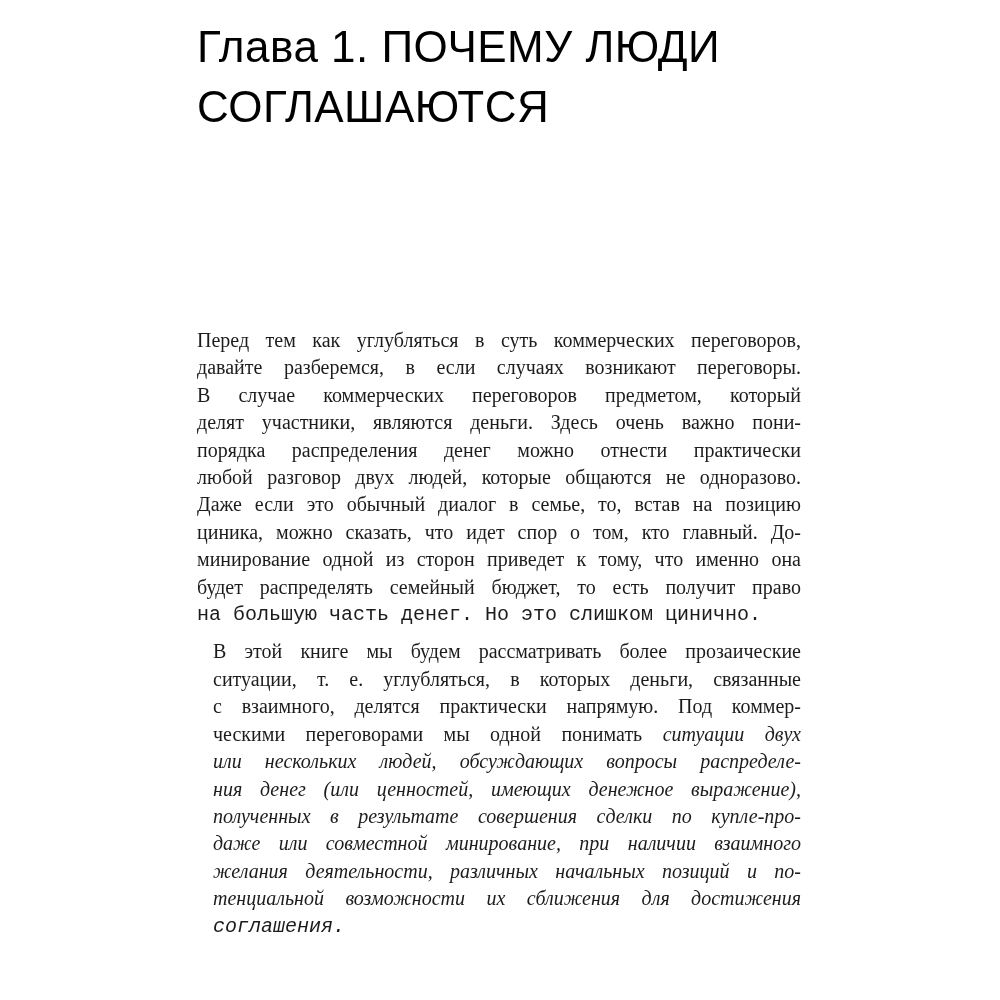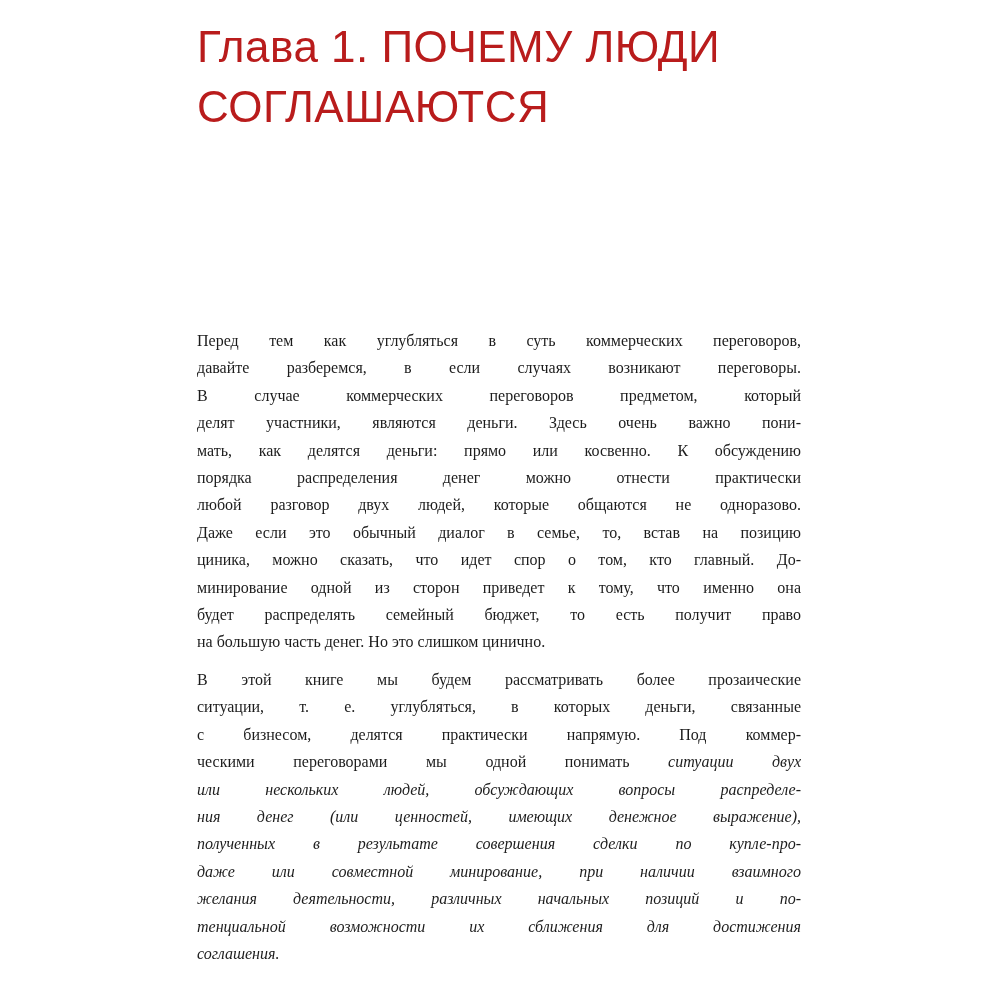--- a/index.html
+++ b/index.html
@@ -18,75 +18,76 @@
     position: absolute;
     left: 197px;
     top: 17px;
     width: 640px;
     margin: 0;
     font-family: "Liberation Sans", sans-serif;
     font-weight: 300;
     font-size: 44px;
     line-height: 60px;
     letter-spacing: 0.5px;
-    color: #b91c1c;
+    color: #000000;
   }
   .body-text {
     position: absolute;
     left: 197px;
     top: 327px;
     width: 604px;
     font-family: "Liberation Serif", serif;
-    font-size: 16px;
+    font-size: 20px;
     line-height: 27.4px;
     color: #1c1c1c;
   }
   .paragraph + .paragraph {
     margin-top: 10px;
+    margin-left: 16px;
   }
   .line {
     text-align: justify;
     text-align-last: justify;
   }
   .line.last {
     text-align: left;
     text-align-last: left;
+    font-family: Liberation Mono, monospace;
   }
   .seg.italic {
     font-style: italic;
     text-align: center;
   }
 </style>
 </head>
 <body>
 
 <div class="page">
   <h1 class="chapter-heading">
     <div>Глава 1. ПОЧЕМУ ЛЮДИ</div>
     <div>СОГЛАШАЮТСЯ</div>
   </h1>
   <div class="body-text">
       <div class="paragraph">
         <div class="line"><span class="seg">Перед тем как углубляться в суть коммерческих переговоров,</span></div>
         <div class="line"><span class="seg">давайте разберемся, в если случаях возникают переговоры.</span></div>
         <div class="line"><span class="seg">В случае коммерческих переговоров предметом, который</span></div>
         <div class="line"><span class="seg">делят участники, являются деньги. Здесь очень важно пони-</span></div>
-        <div class="line"><span class="seg">мать, как делятся деньги: прямо или косвенно. К обсуждению</span></div>
         <div class="line"><span class="seg">порядка распределения денег можно отнести практически</span></div>
         <div class="line"><span class="seg">любой разговор двух людей, которые общаются не одноразово.</span></div>
         <div class="line"><span class="seg">Даже если это обычный диалог в семье, то, встав на позицию</span></div>
         <div class="line"><span class="seg">циника, можно сказать, что идет спор о том, кто главный. До-</span></div>
         <div class="line"><span class="seg">минирование одной из сторон приведет к тому, что именно она</span></div>
         <div class="line"><span class="seg">будет распределять семейный бюджет, то есть получит право</span></div>
         <div class="line last"><span class="seg">на большую часть денег. Но это слишком цинично.</span></div>
       </div>
       <div class="paragraph">
         <div class="line"><span class="seg">В этой книге мы будем рассматривать более прозаические</span></div>
         <div class="line"><span class="seg">ситуации, т. е. углубляться, в которых деньги, связанные</span></div>
-        <div class="line"><span class="seg">с бизнесом, делятся практически напрямую. Под коммер-</span></div>
+        <div class="line"><span class="seg">с взаимного, делятся практически напрямую. Под коммер-</span></div>
         <div class="line"><span class="seg">ческими переговорами мы одной понимать </span><span class="seg italic">ситуации двух</span></div>
         <div class="line"><span class="seg italic">или нескольких людей, обсуждающих вопросы распределе-</span></div>
         <div class="line"><span class="seg italic">ния денег (или ценностей, имеющих денежное выражение),</span></div>
         <div class="line"><span class="seg italic">полученных в результате совершения сделки по купле-про-</span></div>
         <div class="line"><span class="seg italic">даже или совместной минирование, при наличии взаимного</span></div>
         <div class="line"><span class="seg italic">желания деятельности, различных начальных позиций и по-</span></div>
         <div class="line"><span class="seg italic">тенциальной возможности их сближения для достижения</span></div>
         <div class="line last"><span class="seg italic">соглашения.</span></div>
       </div>
     </div>

